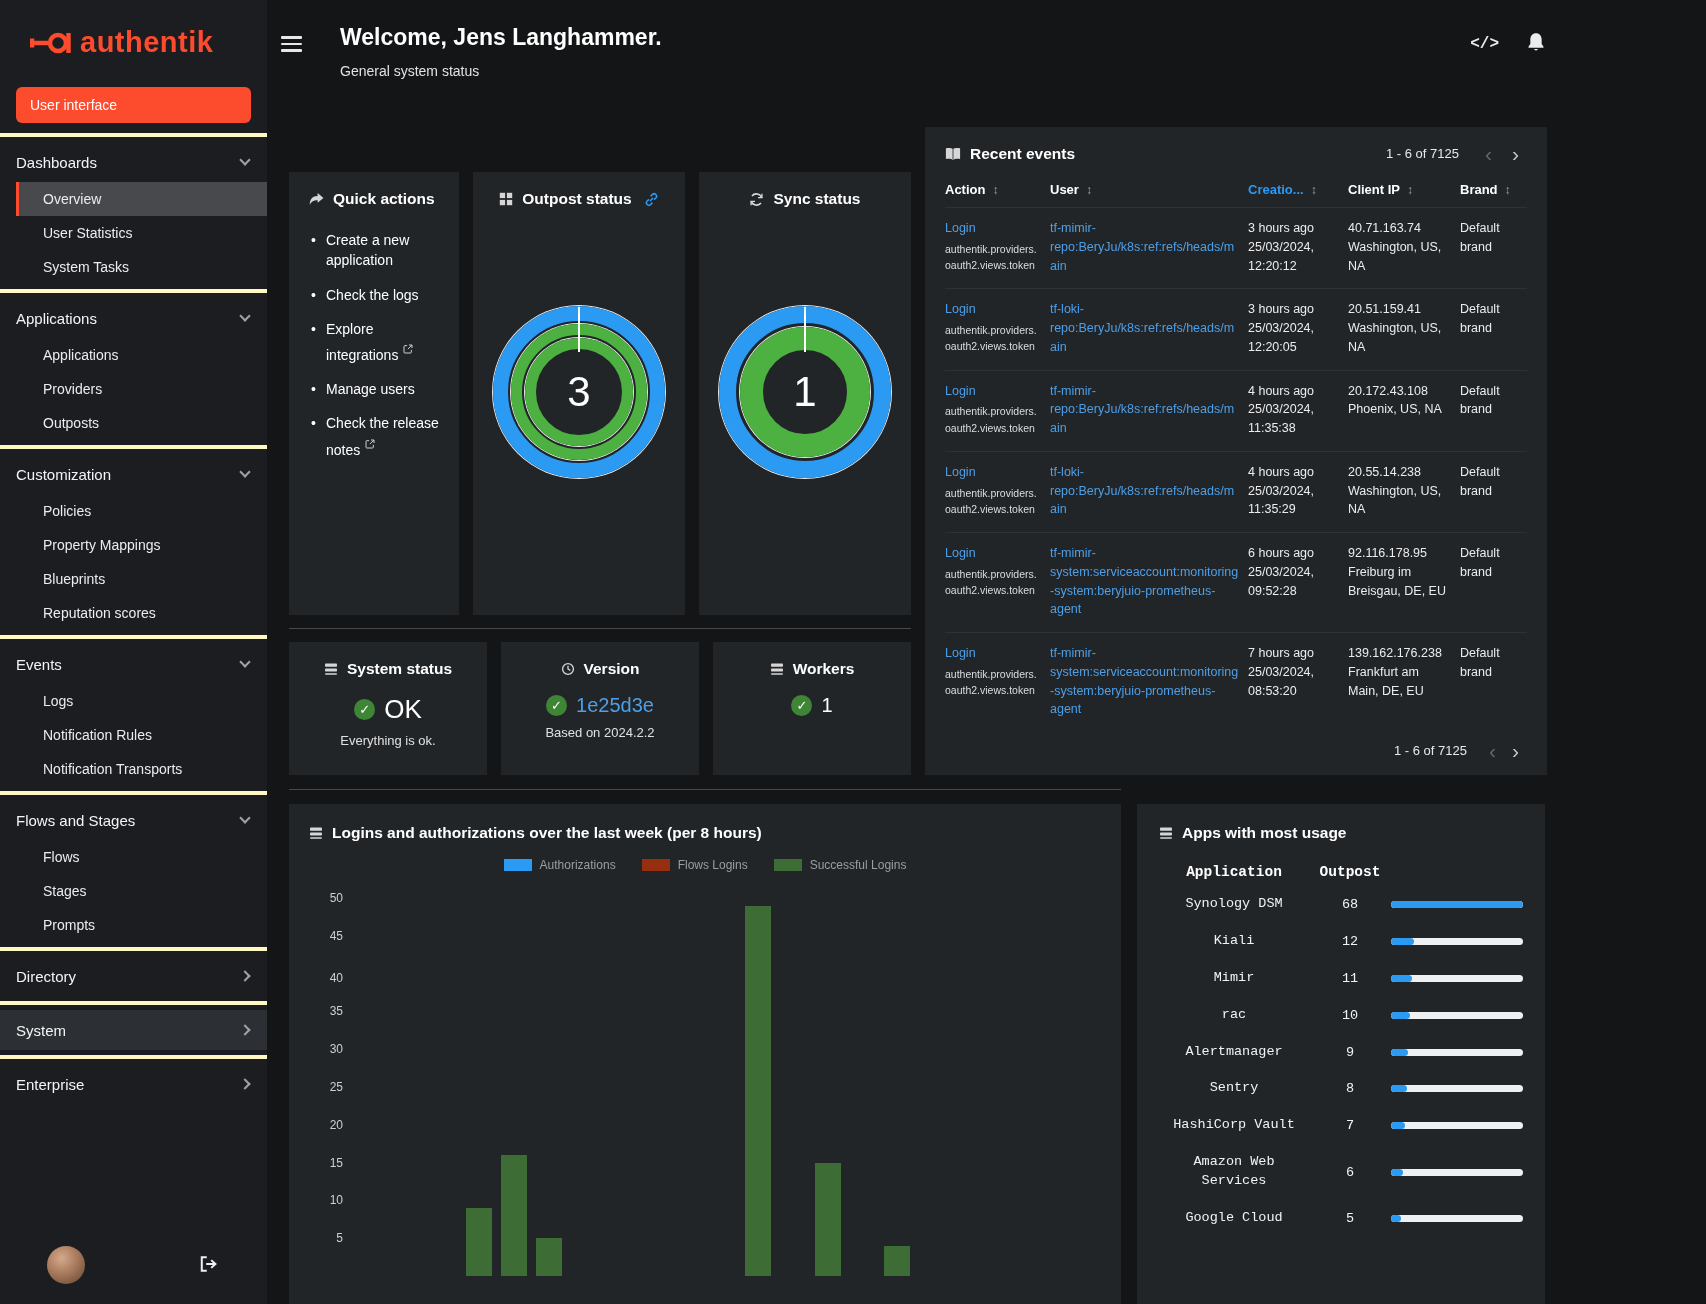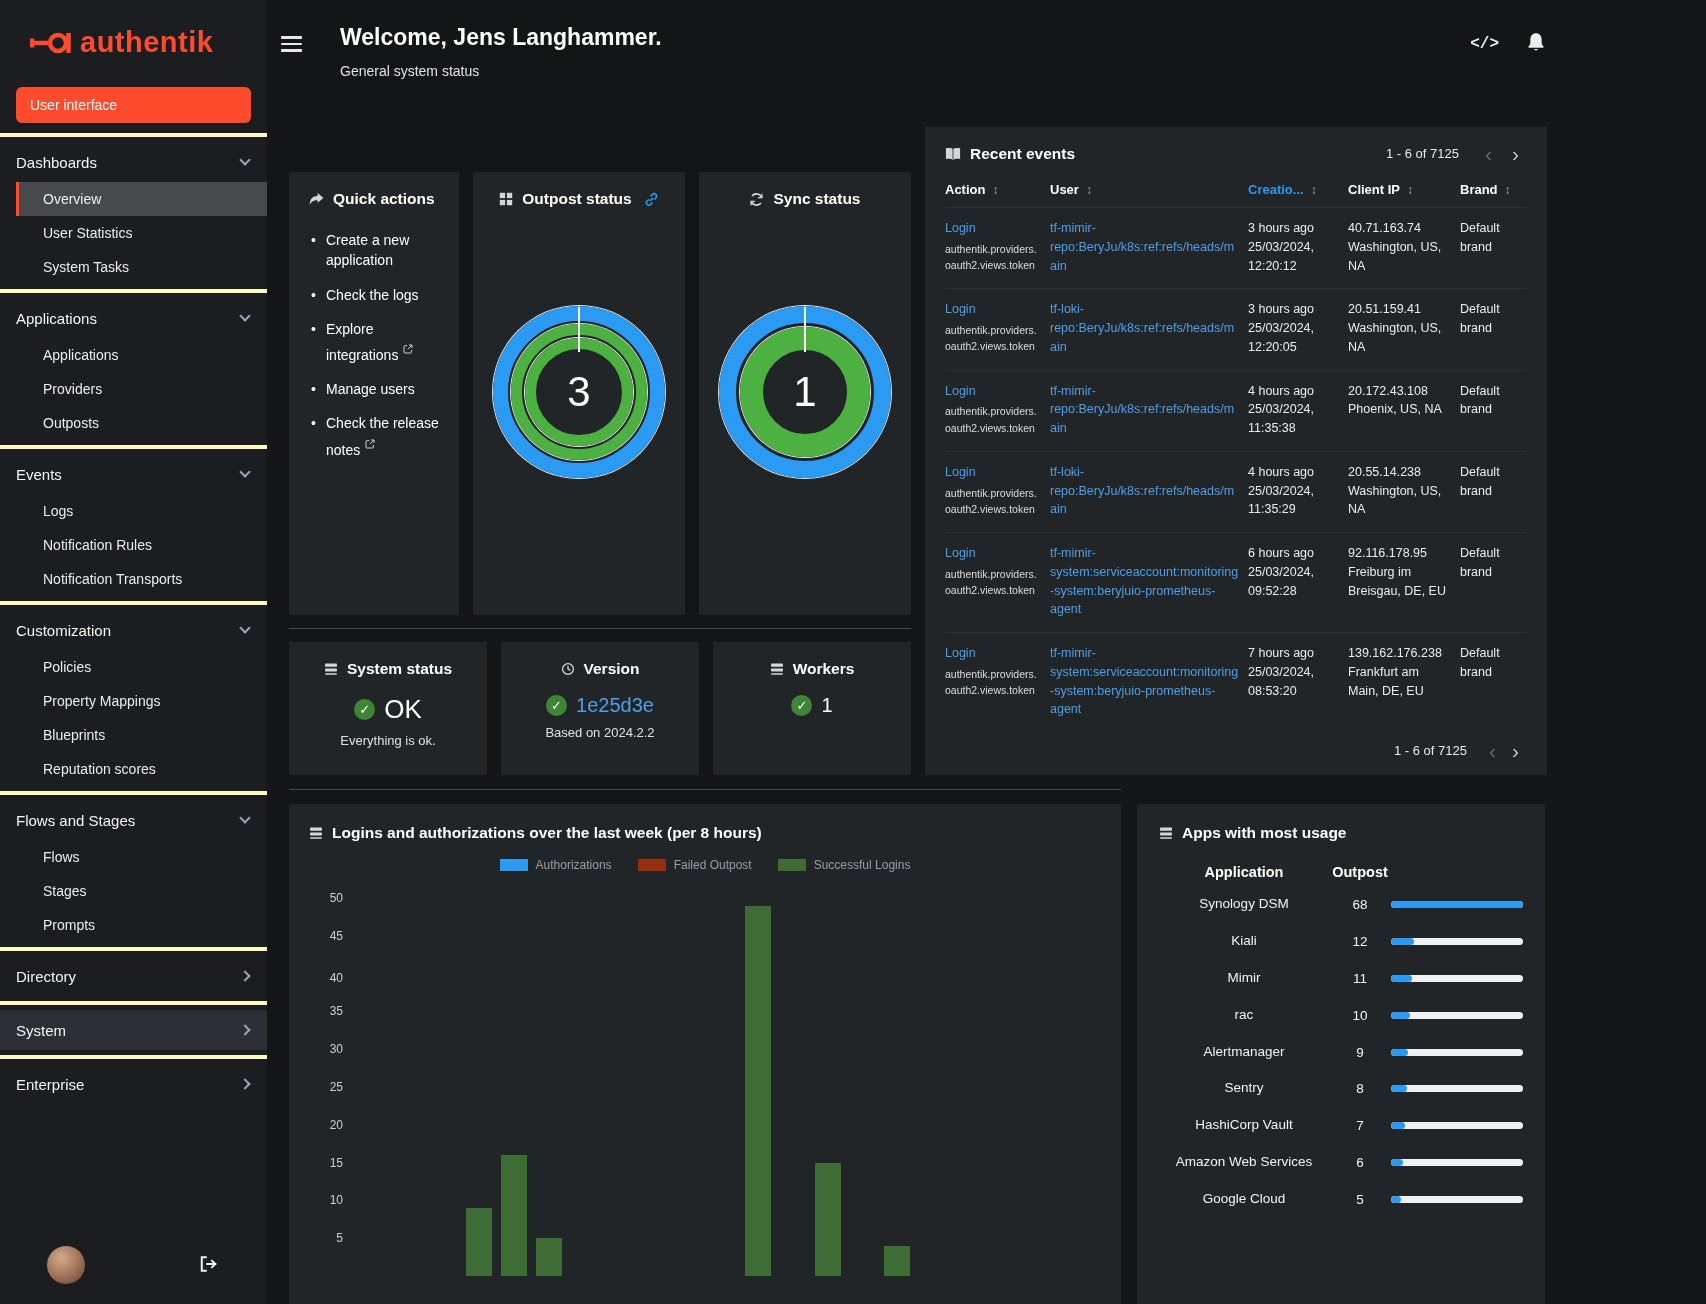--- a/index.html
+++ b/index.html
@@ -127,21 +127,21 @@
   .legend-item { display:flex; align-items:center; gap:8px; cursor:pointer; }
   .swatch { width:28px; height:12px; display:inline-block; }
   .legend-label { font-size:12px; color:#9a9da1; }
   .chart-area { position:relative; height:378px; margin-top:26px; }
   .chart-yaxis { position:absolute; left:0; top:0; bottom:0; width:34px; }
   .ytick { position:absolute; right:0; font-size:12px; color:#cfcfcf; }
   .chart-plot { position:absolute; left:48px; right:12px; top:0; bottom:0; }
   .bar { position:absolute; bottom:0; width:26px; }
 
   .apps-card { flex:1; padding:20px 22px; }
-  .apps-grid { display:grid; grid-template-columns:1fr 62px 132px; align-items:center; }
+  .apps-grid { display:grid; grid-template-columns:1fr 62px 132px; column-gap:10px; align-items:center;font-family:Liberation Mono, monospace; }
   .apps-header { margin-top:22px; }
   .apps-header div { font-size:14.5px; font-weight:700; color:#fff; text-align:center; }
   .app-row { display:contents; }
   .app-name { font-size:13.5px; color:#f2f2f2; text-align:center; padding:9px 0; line-height:1.4; }
   .app-count { font-size:13.5px; color:#f2f2f2; text-align:center; }
   .app-bar-track { height:7px; background:#eef0f2; border-radius:4px; overflow:hidden; }
   .app-bar-fill { height:100%; background:#2b9af3; border-radius:4px; }
 </style>
 </head>
 <body>
@@ -173,36 +173,36 @@
           <div class="nav-head">
             <span>Applications</span>
             <span class="chev down"></span>
           </div>
           <div class="nav-item">Applications</div>
           <div class="nav-item">Providers</div>
           <div class="nav-item">Outposts</div>
         </div>
         <div class="nav-sec">
           <div class="nav-head">
-            <span>Events</span>
-            <span class="chev down"></span>
-          </div>
-          <div class="nav-item">Logs</div>
-          <div class="nav-item">Notification Rules</div>
-          <div class="nav-item">Notification Transports</div>
-        </div>
-        <div class="nav-sec">
-          <div class="nav-head">
             <span>Customization</span>
             <span class="chev down"></span>
           </div>
           <div class="nav-item">Policies</div>
           <div class="nav-item">Property Mappings</div>
           <div class="nav-item">Blueprints</div>
           <div class="nav-item">Reputation scores</div>
+        </div>
+        <div class="nav-sec">
+          <div class="nav-head">
+            <span>Events</span>
+            <span class="chev down"></span>
+          </div>
+          <div class="nav-item">Logs</div>
+          <div class="nav-item">Notification Rules</div>
+          <div class="nav-item">Notification Transports</div>
         </div>
         <div class="nav-sec">
           <div class="nav-head">
             <span>Flows and Stages</span>
             <span class="chev down"></span>
           </div>
           <div class="nav-item">Flows</div>
           <div class="nav-item">Stages</div>
           <div class="nav-item">Prompts</div>
         </div>
@@ -531,21 +531,21 @@
             </svg>
             <span>Logins and authorizations over the last week (per 8 hours)</span>
           </div>
           <div class="legend" id="chart-legend">
               <div class="legend-item">
                 <span class="swatch" style="background: rgb(43, 154, 243);"></span>
                 <span class="legend-label">Authorizations</span>
               </div>
               <div class="legend-item">
                 <span class="swatch" style="background: rgb(149, 47, 16);"></span>
-                <span class="legend-label">Failed Outpost</span>
+                <span class="legend-label">Flows Logins</span>
               </div>
               <div class="legend-item">
                 <span class="swatch" style="background: rgb(61, 108, 53);"></span>
                 <span class="legend-label">Successful Logins</span>
               </div>
             </div>
           <div class="chart-area">
             <div class="chart-yaxis" id="chart-yaxis">
                 <div class="ytick" style="top: 333.2px;">5</div>
                 <div class="ytick" style="top: 295.4px;">10</div>

